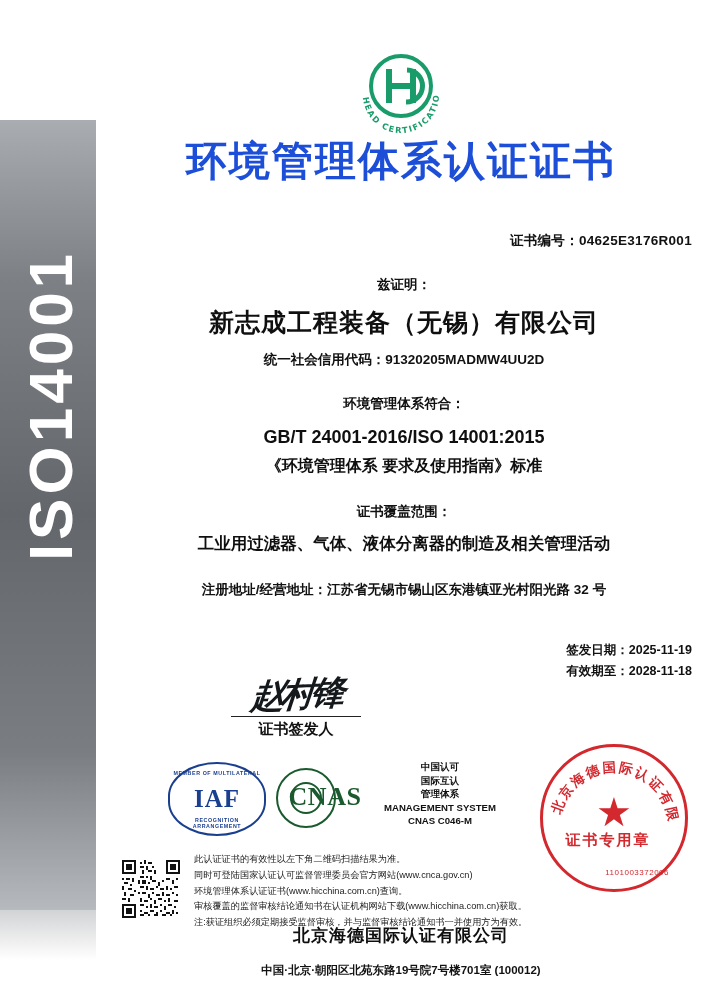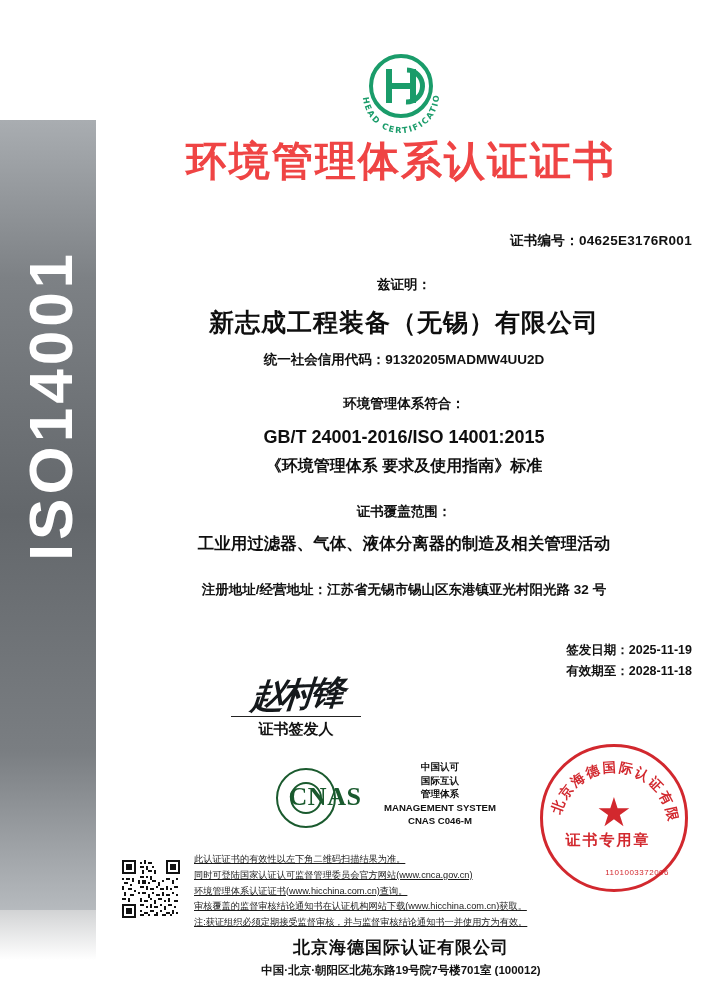--- a/index.html
+++ b/index.html
@@ -79,21 +79,21 @@
   
   .cert-title {
     position: absolute;
     top: 134px;
     left: 0;
     right: 0;
     text-align: center;
     font-size: 41px;
     font-weight: bold;
     letter-spacing: 2px;
-    color: #ef4444;
+    color: #1d4ed8;
     font-family: "DejaVu Sans", sans-serif;
   }
 
   .body-block {
     position: absolute;
     left: 20px;
     right: 14px;
     top: 222px;
   }
   .row { text-align: center; }
@@ -306,40 +306,39 @@
   
   .fineprint {
     position: absolute;
     left: 98px;
     right: 14px;
     top: 852px;
     font-size: 9.2px;
     color: #1a1a1a;
     line-height: 1.72;
     text-align: left;
-    text-decoration: underline;
   }
 
   
   .footer {
     position: absolute;
     left: 0; right: 0;
     bottom: 22px;
     text-align: center;
   }
   .footer-org {
     font-size: 17px;
     font-weight: bold;
     color: #0f0f0f;
     letter-spacing: 1px;
   }
   .footer-addr {
     font-size: 11.5px;
     color: #111;
-    margin-top: 4px;
+    margin-top: 16px;
     font-weight: bold;
   }
 </style>
 </head>
 <body>
 
 <div class="page">
 
   <div class="side-band">
     <div class="side-band-inner"></div>
@@ -402,20 +401,25 @@
       </div>
     </div>
 
     <div class="sig-wrap">
       <div class="sig-script">赵村锋</div>
       <div class="sig-rule"></div>
       <div class="sig-label">证书签发人</div>
     </div>
 
     <div class="marks">
+      <div class="iaf">
+        <div class="iaf-top">MEMBER OF MULTILATERAL</div>
+        <div class="iaf-txt">IAF</div>
+        <div class="iaf-bot">RECOGNITION ARRANGEMENT</div>
+      </div>
       <div class="cnas">
         <div class="cnas-ring"></div>
         <div class="cnas-txt">CNAS</div>
       </div>
       <div class="cnas-label" style="white-space: pre-line;">中国认可
 国际互认
 管理体系
 MANAGEMENT SYSTEM
 CNAS C046-M</div>
     </div>

